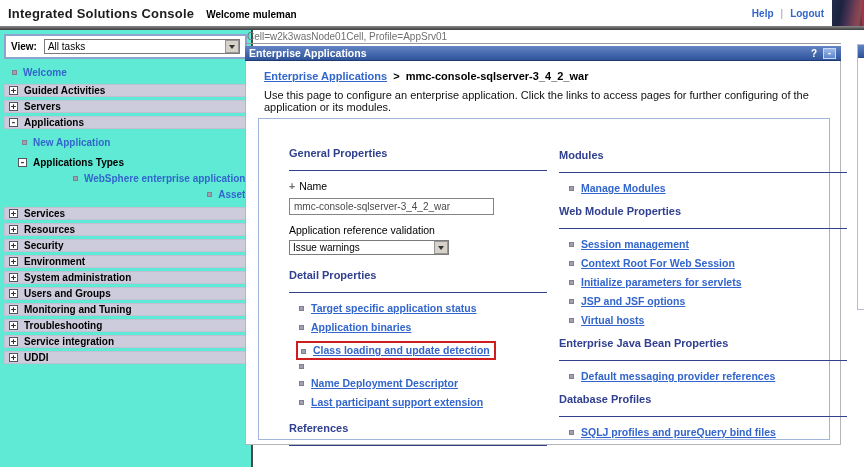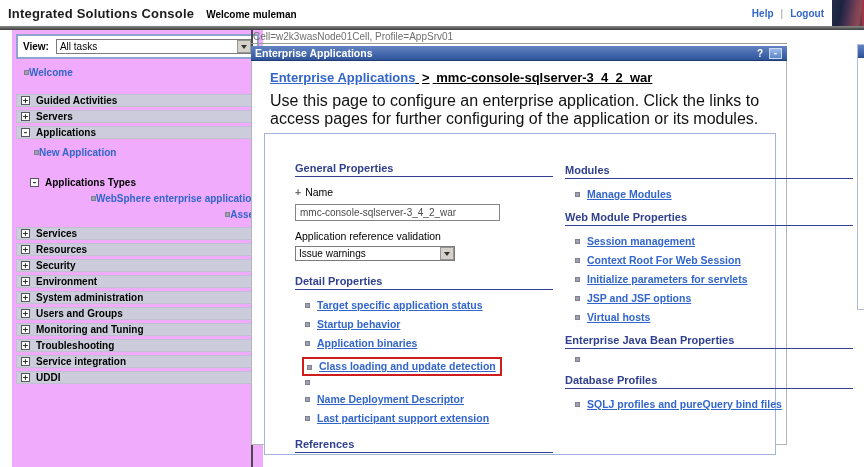--- a/index.html
+++ b/index.html
@@ -21,82 +21,82 @@
   .header-link { font-size: 10px; font-weight: bold; color: #3366cc; text-decoration: none; }
   .header-sep { color: #999; font-size: 10px; }
   .banner-image {
     position: absolute; right: 0; top: 0; width: 32px; height: 29px;
     background: linear-gradient(100deg, #232c4a 0%, #1b2340 28%, #4a3352 50%, #7e4152 70%, #8a4a55 82%, #2e1f33 100%);
     box-shadow: inset -2px 0 0 #a33445, inset 0 -1px 0 #111;
   }
   .darkbar { position: absolute; top: 26px; left: 0; width: 864px; height: 4px; background: linear-gradient(#8a8a8a, #3d3d3d); }
 
   
-  .sidebar { position: absolute; top: 30px; left: 12px; width: 251px; height: 437px; background: #f0abfc; }
+  .sidebar { position: absolute; top: 30px; left: 0; width: 251px; height: 437px; background: #5eead4; }
   .view-box { margin: 4px 4px 5px 4px; border: 2px solid #8fa3cf; background: #fff; padding: 3px 5px; display: flex; align-items: center; gap: 7px; }
   .view-label { font-size: 10px; font-weight: bold; }
   .fselect { display: flex; align-items: center; border: 1px solid #7b7b7b; background: #fff; height: 15px; }
   .fselect-text { flex: 1; font-size: 10px; padding: 0 3px; white-space: nowrap; overflow: hidden; }
   .fselect-btn { width: 14px; height: 13px; background: #d6d2ca; border: 1px solid #969696; display: flex; align-items: center; justify-content: center; flex: none; }
   .arrow-down { width: 0; height: 0; border-left: 3px solid transparent; border-right: 3px solid transparent; border-top: 4px solid #333; }
   .view-select { width: 198px; }
 
-  .nav-item-row { display: flex; align-items: center; gap: 0; padding: 3px 0 16px 12px; }
+  .nav-item-row { display: flex; align-items: center; gap: 6px; padding: 3px 0 6px 12px; }
   .sq-bullet { width: 5px; height: 5px; background: #a0a0b4; border: 1px solid #80808f; flex: none; }
   .nav-link { font-size: 10px; font-weight: bold; color: #3366cc; text-decoration: none; }
   .section-bar {
     height: 13px; background: #ccccdc; border: 1px solid #c0c0d2;
     margin: 0 4px 3px 4px; padding: 0 4px; display: flex; align-items: center; gap: 6px;
     font-size: 10px; font-weight: bold; cursor: pointer;
   }
   .tree-icon {
     width: 9px; height: 9px; border: 1px solid #55555f; background: #fff;
     font-size: 9px; line-height: 7px; text-align: center; font-weight: bold; color: #333;
     flex: none; font-family: "DejaVu Sans Mono", monospace;
   }
   .bar-label { white-space: nowrap; }
   .app-children { padding: 2px 0 4px 0; }
   .app-types-row { display: flex; align-items: center; gap: 6px; padding: 3px 0 3px 18px; font-size: 10px; font-weight: bold; }
   .grandchild { padding-left: 38px; padding-top: 2px; padding-bottom: 3px; justify-content: flex-end; }
 
   .vdivider { position: absolute; left: 251px; top: 30px; width: 2px; height: 437px; background: #4a4a4a; }
 
   
-  .main { position: absolute; left: 251px; top: 30px; width: 536px; height: 437px; }
+  .main { position: absolute; left: 245px; top: 30px; width: 596px; height: 437px; }
   .context-line { font-size: 10px; color: #6f6f6f; padding: 1px 2px 2px 2px; border-bottom: 1px solid #9a9a9a; height: 14px; white-space: nowrap; }
   .panel-titlebar {
     margin-top: 2px; height: 15px; background: linear-gradient(#6384c3, #2f549b);
     display: flex; align-items: center; color: #fff; font-size: 10.5px; font-weight: bold; padding: 0 4px;
     border-bottom: 1px solid #1f3a70;
   }
   .panel-help { margin-left: auto; font-size: 10px; font-weight: bold; color: #fff; text-decoration: none; }
   .panel-min {
     width: 13px; height: 11px; background: linear-gradient(#9db9e8, #5c85cc);
     border: 1px solid #c9d9f5; color: #fff; font-size: 10px; line-height: 8px; text-align: center;
     margin-left: 6px; margin-right: 1px; cursor: pointer;
   }
   .panel-body { border: 1px solid #b5b5b5; border-top: none; height: 384px; padding: 4px 10px 0 12px; background: #fff; }
 
-  .breadcrumb { font-size: 13px; font-weight: bold; margin: 5px 0 7px 6px; text-decoration: underline; }
+  .breadcrumb { font-size: 11px; font-weight: bold; margin: 5px 0 7px 6px; }
   .breadcrumb-link { color: #3366cc; text-decoration: underline; }
   .breadcrumb-sep { margin: 0 3px; }
-  .desc { font-size: 16px; margin: 0 0 6px 6px; color: #111; }
+  .desc { font-size: 11px; margin: 0 0 6px 6px; color: #111; }
 
   .tab {
     display: inline-block; border: 1px solid #a3b5dd; border-bottom: none; background: #fff;
     padding: 4px 14px 5px 9px; font-size: 10.5px; position: relative; z-index: 2; margin-left: 3px;
   }
   .content-panel { border: 1px solid #a3b5dd; height: 322px; position: relative; margin-top: -1px; background: #fff; }
 
   .col-left  { position: absolute; left: 30px;  top: 28px; width: 258px; }
   .col-right { position: absolute; left: 300px; top: 30px; width: 288px; }
 
   .sec-heading {
     font-size: 11px; font-weight: bold; color: #31408f;
-    border-bottom: 1px solid #31408f; padding-bottom: 2px; margin-bottom: 9px;
+    border-bottom: 1px solid #31408f; padding-bottom: 11px; margin-bottom: 9px;
   }
   .mt { margin-top: 14px; }
   .field-label { font-size: 10.5px; margin-bottom: 4px; }
   .req-marker { color: #6b6b6b; margin-right: 4px; font-weight: bold; }
   .text-input {
     width: 205px; border: 1px solid #848484; font-size: 10px; color: #4a4a4a;
     padding: 2px 4px; font-family: "Liberation Sans", sans-serif; background: #fff;
   }
   .validation-select { width: 160px; margin-bottom: 2px; }
   .gap-sm { height: 9px; }
@@ -254,24 +254,20 @@
         </div>
 
         <div class="sec-heading mt">Detail Properties</div>
 
         <div class="link-item">
           <span class="sq-bullet"></span>
           <a class="content-link">Target specific application status</a>
         </div>
         <div class="link-item">
           <span class="sq-bullet"></span>
-          <a class="content-link">Startup behavior</a>
-        </div>
-        <div class="link-item">
-          <span class="sq-bullet"></span>
           <a class="content-link">Application binaries</a>
         </div>
         <div class="red-annotation">
           <span class="sq-bullet"></span>
           <a class="content-link">Class loading and update detection</a>
         </div>
         <div class="link-item">
           <span class="sq-bullet"></span>
         </div>
         <div class="link-item">
@@ -315,20 +311,21 @@
           <a class="content-link">JSP and JSF options</a>
         </div>
         <div class="link-item">
           <span class="sq-bullet"></span>
           <a class="content-link">Virtual hosts</a>
         </div>
 
         <div class="sec-heading" style="margin-top:11px;">Enterprise Java Bean Properties</div>
         <div class="link-item">
           <span class="sq-bullet"></span>
+          <a class="content-link">Default messaging provider references</a>
         </div>
 
         <div class="sec-heading" style="margin-top:11px;">Database Profiles</div>
         <div class="link-item">
           <span class="sq-bullet"></span>
           <a class="content-link">SQLJ profiles and pureQuery bind files</a>
         </div>
       </div>
 
     </div>

